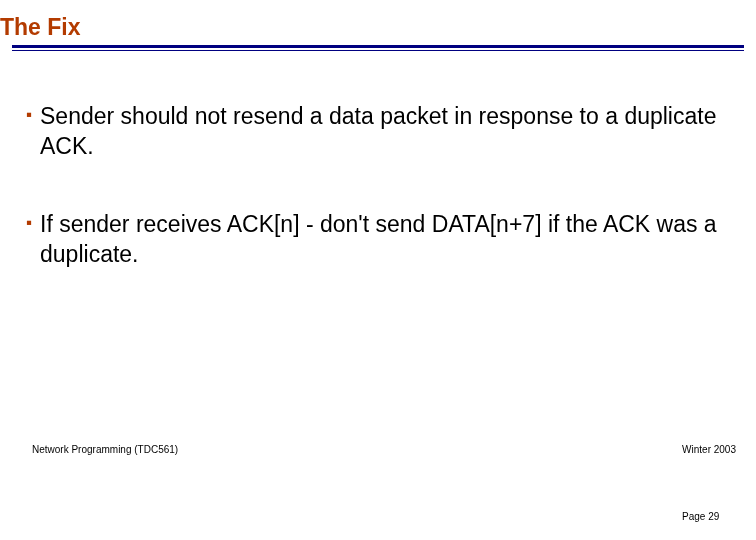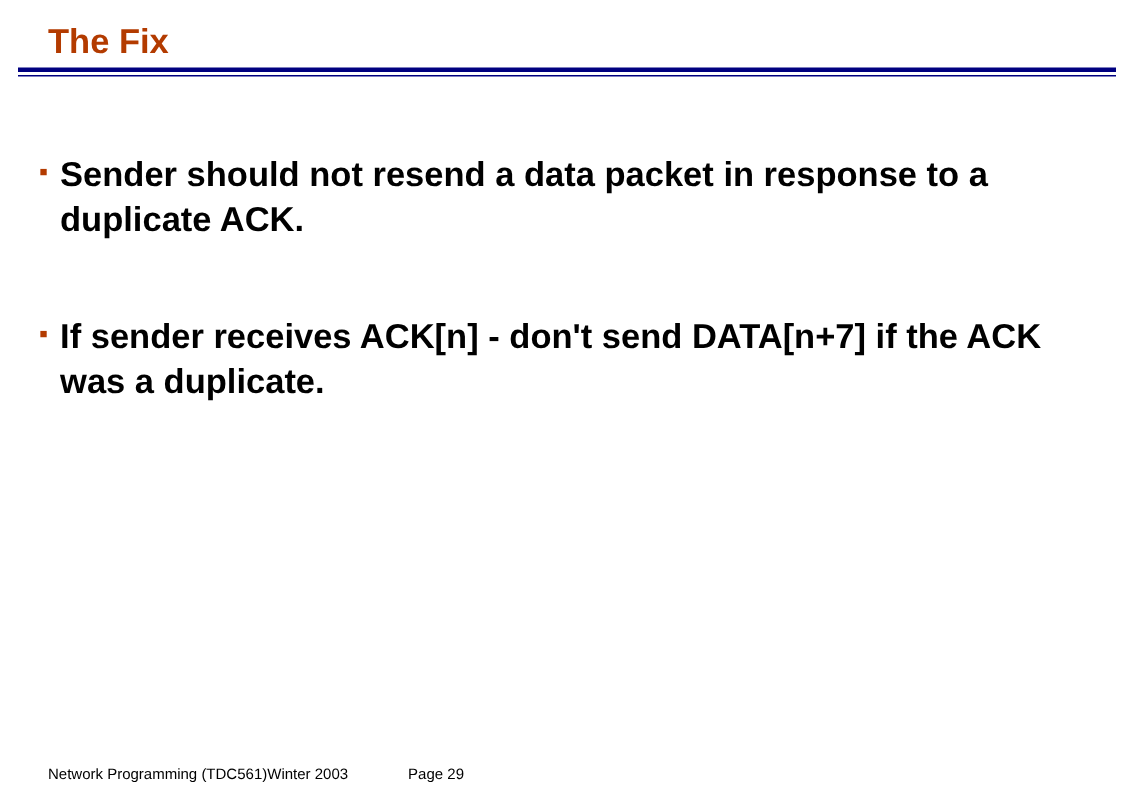--- a/index.html
+++ b/index.html
@@ -14,21 +14,20 @@
   .title-area {
     position: absolute;
     top: 14px;
     left: 0;
     right: 0;
   }
   .title {
     color: #b33b00;
     font-size: 23px;
     font-weight: bold;
-    padding-left: 32px;
     padding-bottom: 4px;
   }
   .title-rule-thick {
     height: 3px;
     background: #000080;
     margin-left: 12px;
     margin-right: 12px;
   }
   .title-rule-thin {
     height: 1px;
@@ -52,38 +51,39 @@
     color: #b33b00;
     font-size: 17px;
     font-weight: bold;
     margin-right: 8px;
     margin-top: 4px;
     line-height: 1;
   }
   .bullet-text {
     color: #000000;
     font-size: 23px;
-    font-weight: bold;
+    font-weight: normal;
     line-height: 1.3;
   }
   .footer {
     position: absolute;
     bottom: 18px;
     left: 32px;
     right: 20px;
     display: flex;
-    justify-content: flex-start;
+    justify-content: space-between;
     align-items: baseline;
     font-size: 10px;
     color: #000000;
   }
   .footer-left { }
   .footer-right {
     display: flex;
-    gap: 40px;
+    gap: 56px;
+    flex-direction: column;
   }
 </style>
 </head>
 <body>
 
 <div class="title-area">
   <div class="title">The Fix</div>
   <div class="title-rule-thick"></div>
   <div class="title-rule-thin"></div>
 </div>

